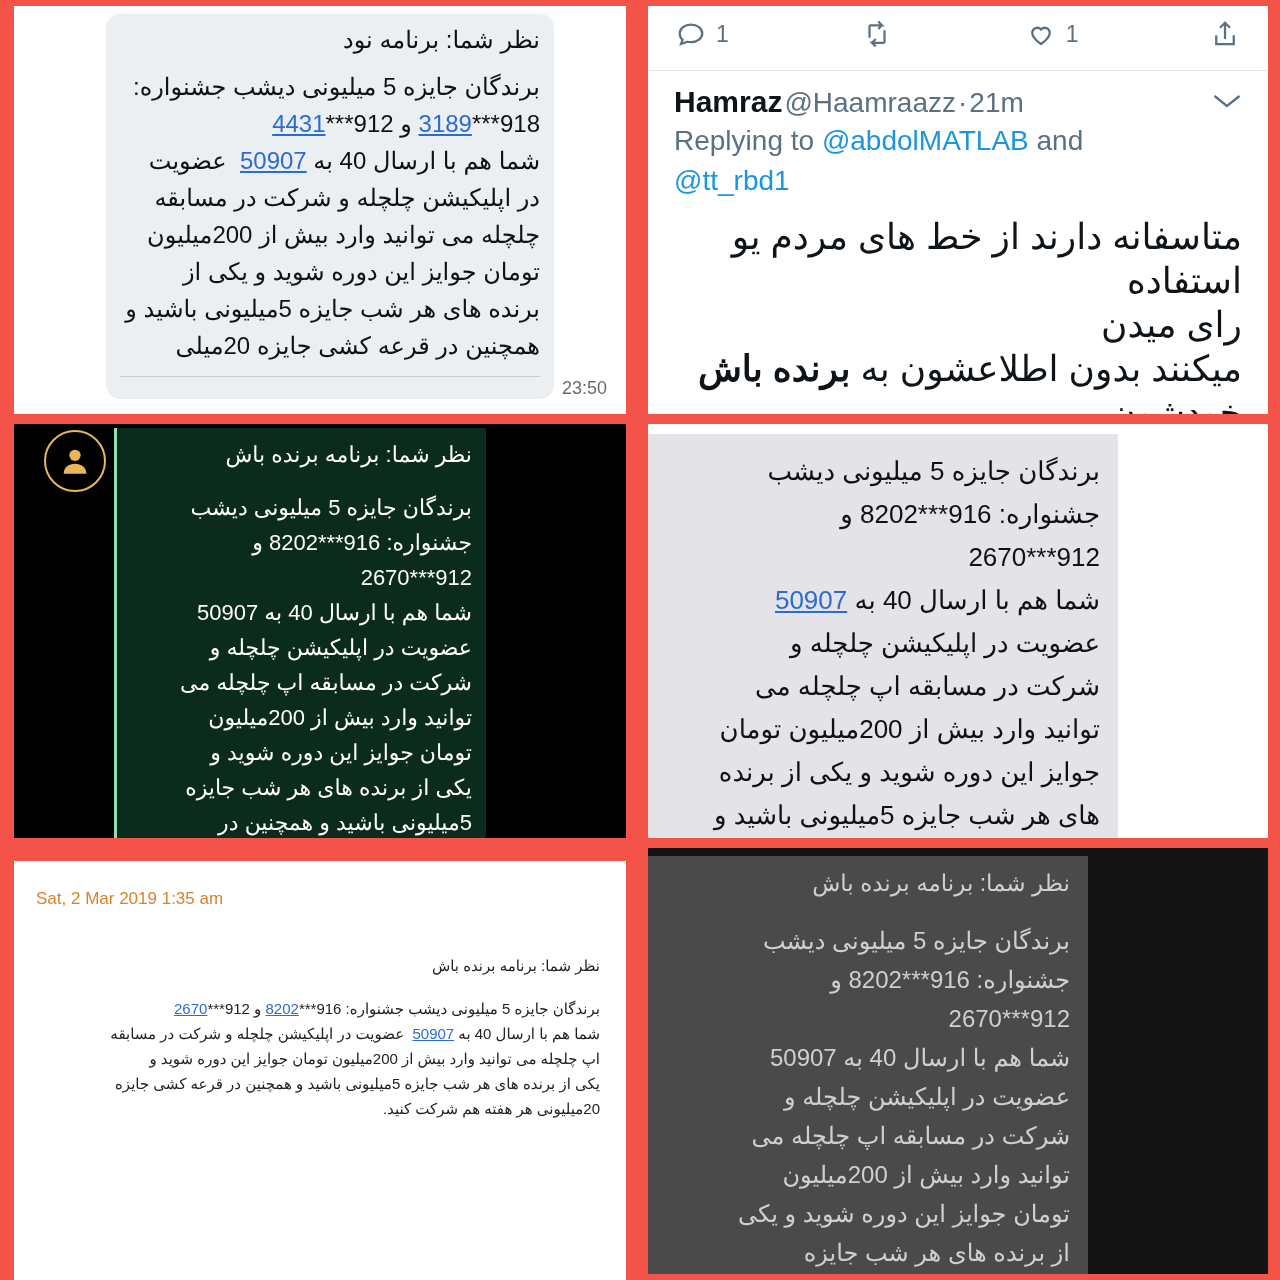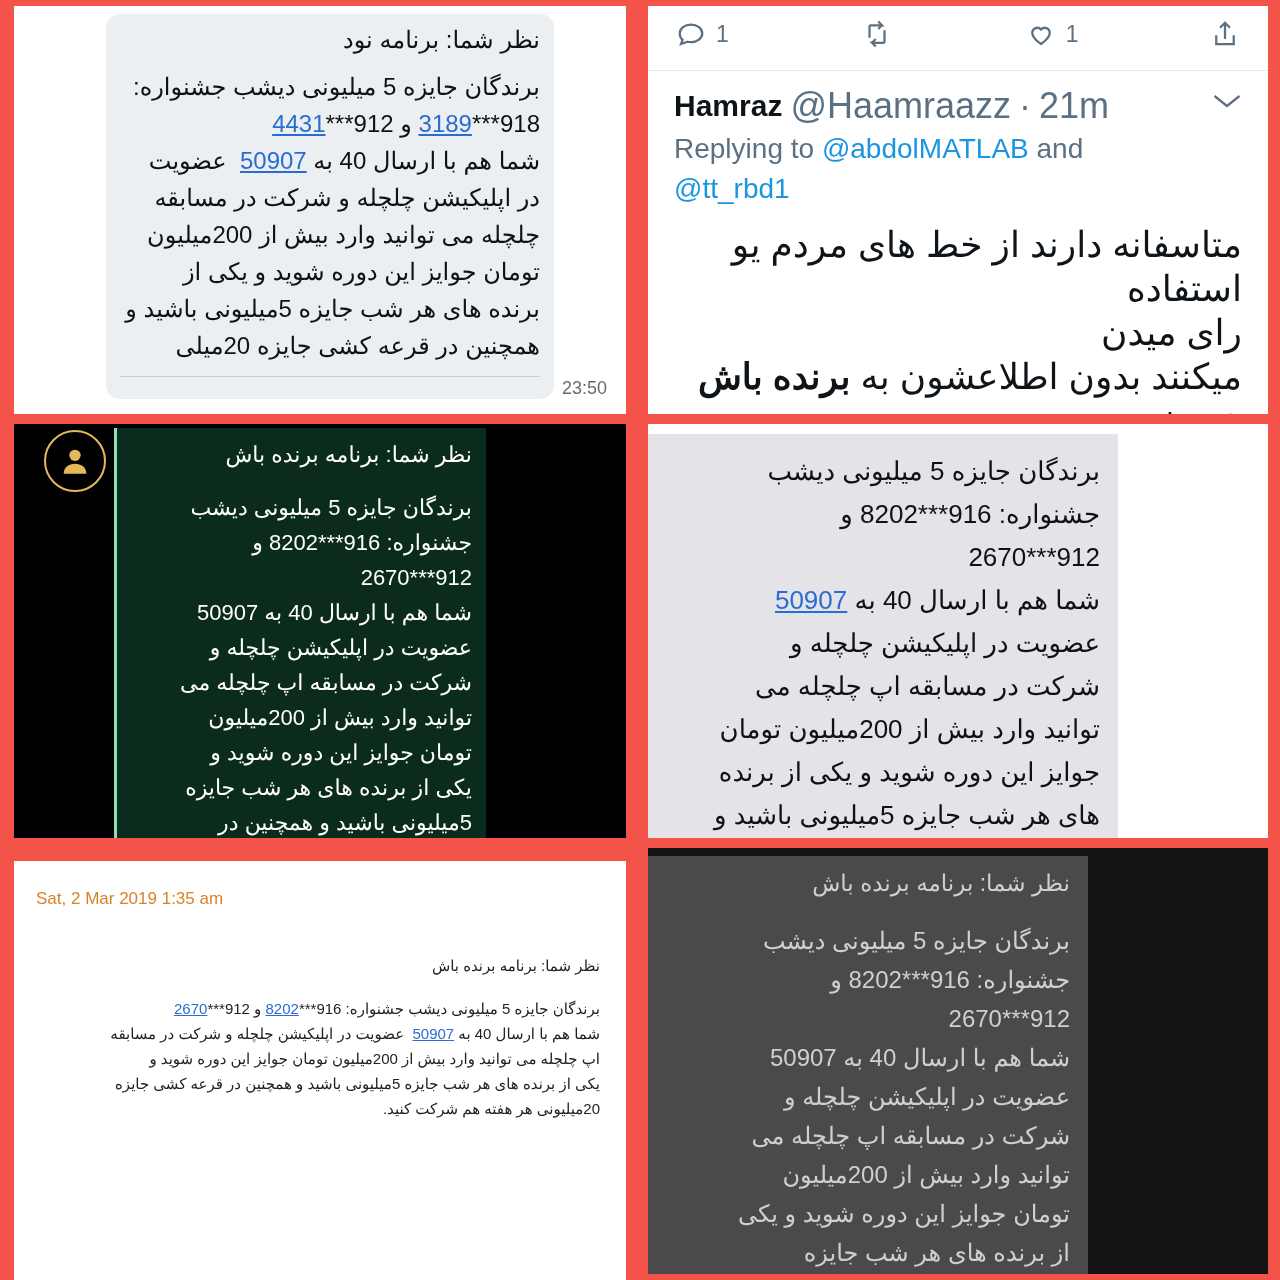--- a/index.html
+++ b/index.html
@@ -65,25 +65,25 @@
     display: flex; align-items: center;
     padding: 0 28px;
     height: 56px;
     justify-content: space-between;
     color: #5b7083;
   }
   .tw-act { display: flex; align-items: center; gap: 10px; font-size: 23px; color: #5b7083; }
   .tw-sep { height: 1px; background: #e1e8ed; margin: 8px 0 0 0; }
   .tw-head {
     padding: 14px 26px 0 26px;
-    display: flex; align-items: center; gap: 8px;
+    display: flex; align-items: flex-end; gap: 2px;
     position: relative;
   }
   .tw-name { font-size: 30px; font-weight: bold; color: #0f1419; }
-  .tw-handle { font-size: 36px; color: #5b7083; }
+  .tw-handle { font-size: 28px; color: #5b7083; }
   .tw-reply {
     padding: 2px 36px 0 26px;
     font-size: 28px; color: #5b7083; line-height: 40px;
   }
   .tw-reply a { color: #1b95e0; text-decoration: none; }
   .tw-chevron { position: absolute; right: 26px; top: 20px; color: #5b7083; }
   .tw-text {
     direction: rtl; text-align: right;
     padding: 14px 26px 0 14px;
     font-size: 36px; line-height: 44px; color: #0f1419;

